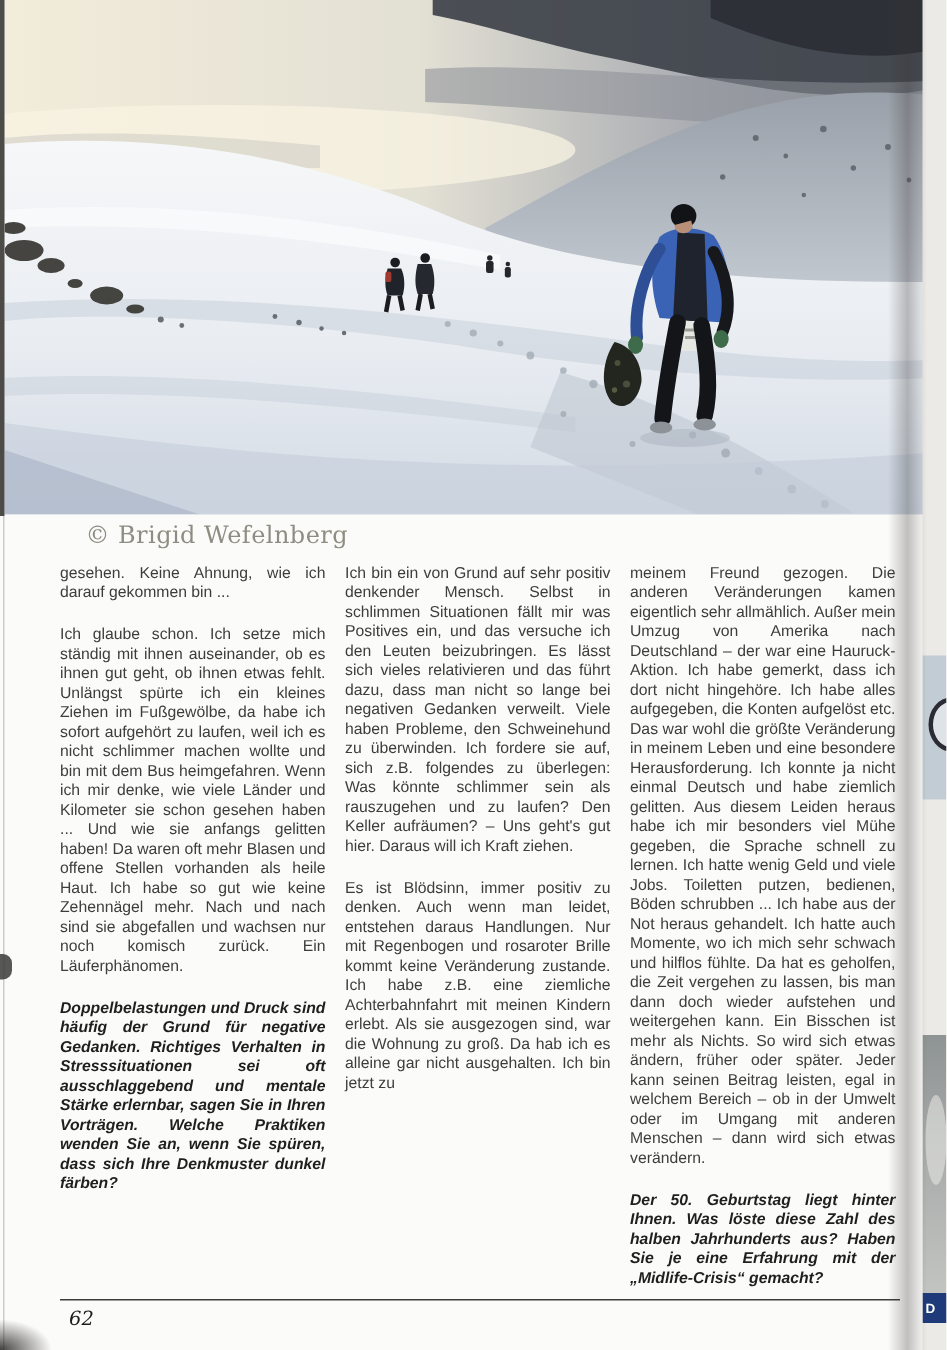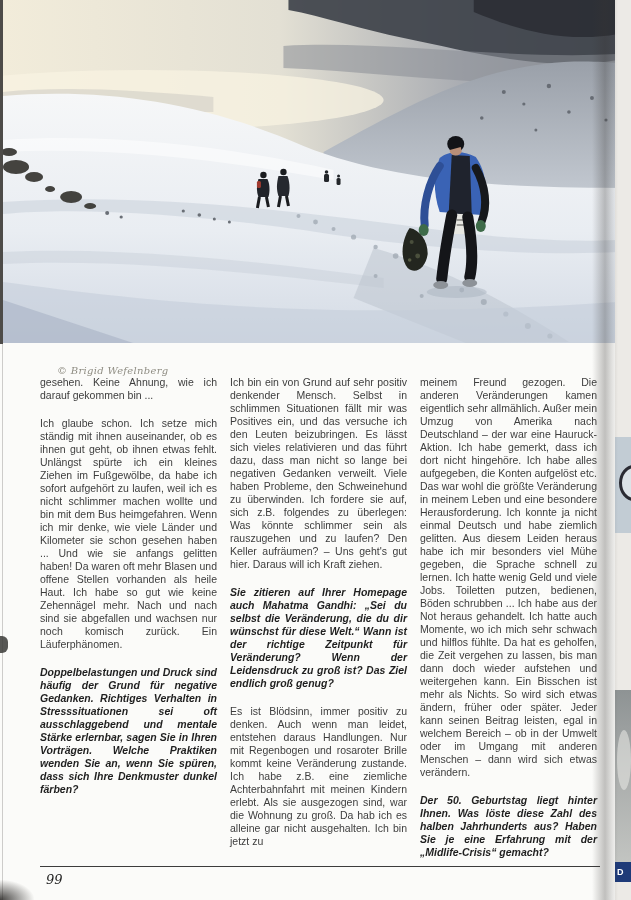--- a/index.html
+++ b/index.html
@@ -21,22 +21,22 @@
   .np-blue{position:absolute;left:0;top:437px;width:16px;height:96px;background:#c2ccd4;}
   .np-ring{position:absolute;left:4px;top:28px;width:24px;height:30px;border:3px solid #2b2b33;border-radius:50%;background:#dde3e7;}
   .np-photo{position:absolute;left:0;top:690px;width:16px;height:172px;
     background:linear-gradient(180deg,#8e9394 0%,#a8abaa 45%,#c2c4c1 100%);}
   .np-photo::after{content:"";position:absolute;left:2px;top:40px;width:14px;height:60px;border-radius:50%;background:rgba(235,235,232,.55);}
   .np-tab{position:absolute;left:0;top:862px;width:16px;height:20px;background:#1e3a78;color:#fff;
     font-size:9px;font-weight:bold;display:flex;align-items:center;justify-content:flex-start;padding-left:2px;}
   
   .photo{position:absolute;left:3px;top:0;width:615px;height:343px;overflow:hidden;background:#dfe2e6;}
   .photo svg{display:block;width:100%;height:100%;}
-  .credit{position:absolute;left:57px;top:365px;font-family:"DejaVu Serif", serif;font-style:italic;
-    font-size:10px;color:#8f8d83;letter-spacing:.3px;}
+  .credit{position:absolute;left:57px;top:347px;font-family:"DejaVu Serif", serif;
+    font-size:16px;color:#8f8d83;letter-spacing:.3px;}
   
   .article{position:absolute;left:40px;top:376px;width:557px;display:flex;gap:13px;}
   .col{flex:1 1 0;min-width:0;}
   .col p{margin:0 0 15px 0;font-size:10.5px;line-height:13px;text-align:justify;color:#3d3d3d;}
   .col p.question{font-weight:bold;font-style:italic;color:#1f1f1f;}
   
   .footer-rule{position:absolute;left:40px;top:866px;width:560px;height:1px;background:#3c3c3c;}
   .page-number{position:absolute;left:46px;top:872px;font-family:"DejaVu Serif", serif;font-style:italic;
     font-size:13px;color:#1d1d1d;}
 </style>
@@ -173,31 +173,30 @@
 <div class="credit">© Brigid Wefelnberg</div>
 
 <div class="article">
   <div class="col">
     <p>gesehen. Keine Ahnung, wie ich darauf gekommen bin ...</p>
     <p>Ich glaube schon. Ich setze mich ständig mit ihnen auseinander, ob es ihnen gut geht, ob ihnen etwas fehlt. Unlängst spürte ich ein kleines Ziehen im Fußgewölbe, da habe ich sofort aufgehört zu laufen, weil ich es nicht schlimmer machen wollte und bin mit dem Bus heimgefahren. Wenn ich mir denke, wie viele Länder und Kilometer sie schon gesehen haben ... Und wie sie anfangs gelitten haben! Da waren oft mehr Blasen und offene Stellen vorhanden als heile Haut. Ich habe so gut wie keine Zehennägel mehr. Nach und nach sind sie abgefallen und wachsen nur noch komisch zurück. Ein Läuferphänomen.</p>
     <p class="question">Doppelbelastungen und Druck sind häufig der Grund für negative Gedanken. Richtiges Verhalten in Stresssituationen sei oft ausschlaggebend und mentale Stärke erlernbar, sagen Sie in Ihren Vorträgen. Welche Praktiken wenden Sie an, wenn Sie spüren, dass sich Ihre Denkmuster dunkel färben?</p>
   </div>
   <div class="col">
     <p>Ich bin ein von Grund auf sehr positiv denkender Mensch. Selbst in schlimmen Situationen fällt mir was Positives ein, und das versuche ich den Leuten beizubringen. Es lässt sich vieles relativieren und das führt dazu, dass man nicht so lange bei negativen Gedanken verweilt. Viele haben Probleme, den Schweinehund zu überwinden. Ich fordere sie auf, sich z.B. folgendes zu überlegen: Was könnte schlimmer sein als rauszugehen und zu laufen? Den Keller aufräumen? – Uns geht's gut hier. Daraus will ich Kraft ziehen.</p>
-    <p class="question">Sie zitieren auf Ihrer Homepage auch Mahatma Gandhi: „Sei du selbst die Veränderung, die du dir wünschst für diese Welt.“ Wann ist der richtige Zeitpunkt für Veränderung? Wenn der Leidensdruck zu groß ist? Das Ziel endlich groß genug?</p>
     <p>Es ist Blödsinn, immer positiv zu denken. Auch wenn man leidet, entstehen daraus Handlungen. Nur mit Regenbogen und rosaroter Brille kommt keine Veränderung zustande. Ich habe z.B. eine ziemliche Achterbahnfahrt mit meinen Kindern erlebt. Als sie ausgezogen sind, war die Wohnung zu groß. Da hab ich es alleine gar nicht ausgehalten. Ich bin jetzt zu</p>
   </div>
   <div class="col">
     <p>meinem Freund gezogen. Die anderen Veränderungen kamen eigentlich sehr allmählich. Außer mein Umzug von Amerika nach Deutschland – der war eine Hauruck-Aktion. Ich habe gemerkt, dass ich dort nicht hingehöre. Ich habe alles aufgegeben, die Konten aufgelöst etc. Das war wohl die größte Veränderung in meinem Leben und eine besondere Herausforderung. Ich konnte ja nicht einmal Deutsch und habe ziemlich gelitten. Aus diesem Leiden heraus habe ich mir besonders viel Mühe gegeben, die Sprache schnell zu lernen. Ich hatte wenig Geld und viele Jobs. Toiletten putzen, bedienen, Böden schrubben ... Ich habe aus der Not heraus gehandelt. Ich hatte auch Momente, wo ich mich sehr schwach und hilflos fühlte. Da hat es geholfen, die Zeit vergehen zu lassen, bis man dann doch wieder aufstehen und weitergehen kann. Ein Bisschen ist mehr als Nichts. So wird sich etwas ändern, früher oder später. Jeder kann seinen Beitrag leisten, egal in welchem Bereich – ob in der Umwelt oder im Umgang mit anderen Menschen – dann wird sich etwas verändern.</p>
     <p class="question">Der 50. Geburtstag liegt hinter Ihnen. Was löste diese Zahl des halben Jahrhunderts aus? Haben Sie je eine Erfahrung mit der „Midlife-Crisis“ gemacht?</p>
   </div>
 </div>
 
 <div class="footer-rule"></div>
-<div class="page-number">99</div>
+<div class="page-number">62</div>
 
 <div class="left-scan-edge"></div>
 <div class="left-scan-line"></div>
 <div class="left-smudge"></div>
 <div class="corner-smudge"></div>
 <div class="next-page">
   <div class="np-blue">
     <div class="np-ring"></div>
   </div>
   <div class="np-photo"></div>

